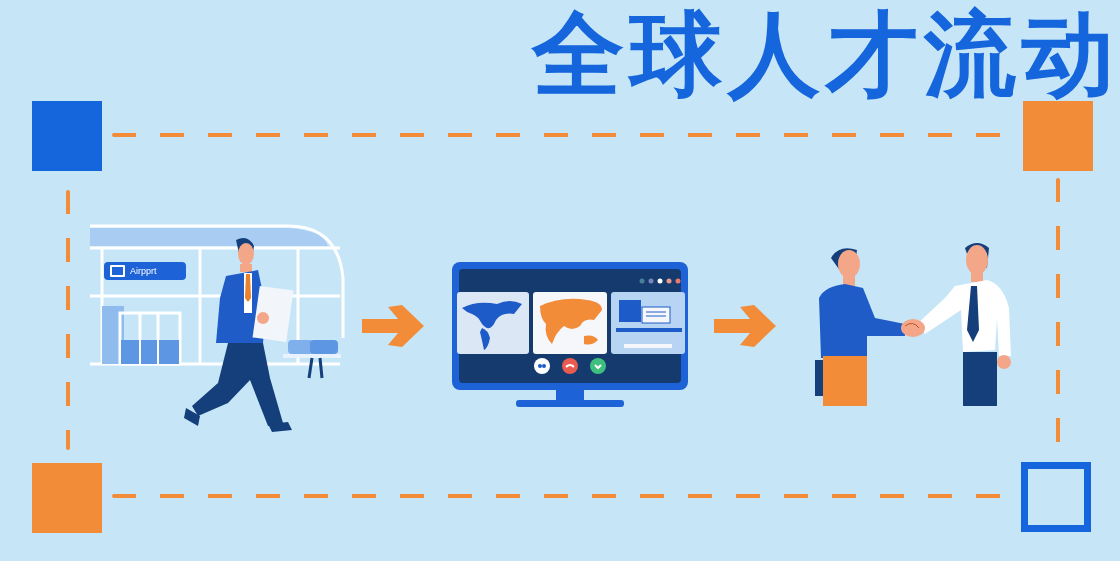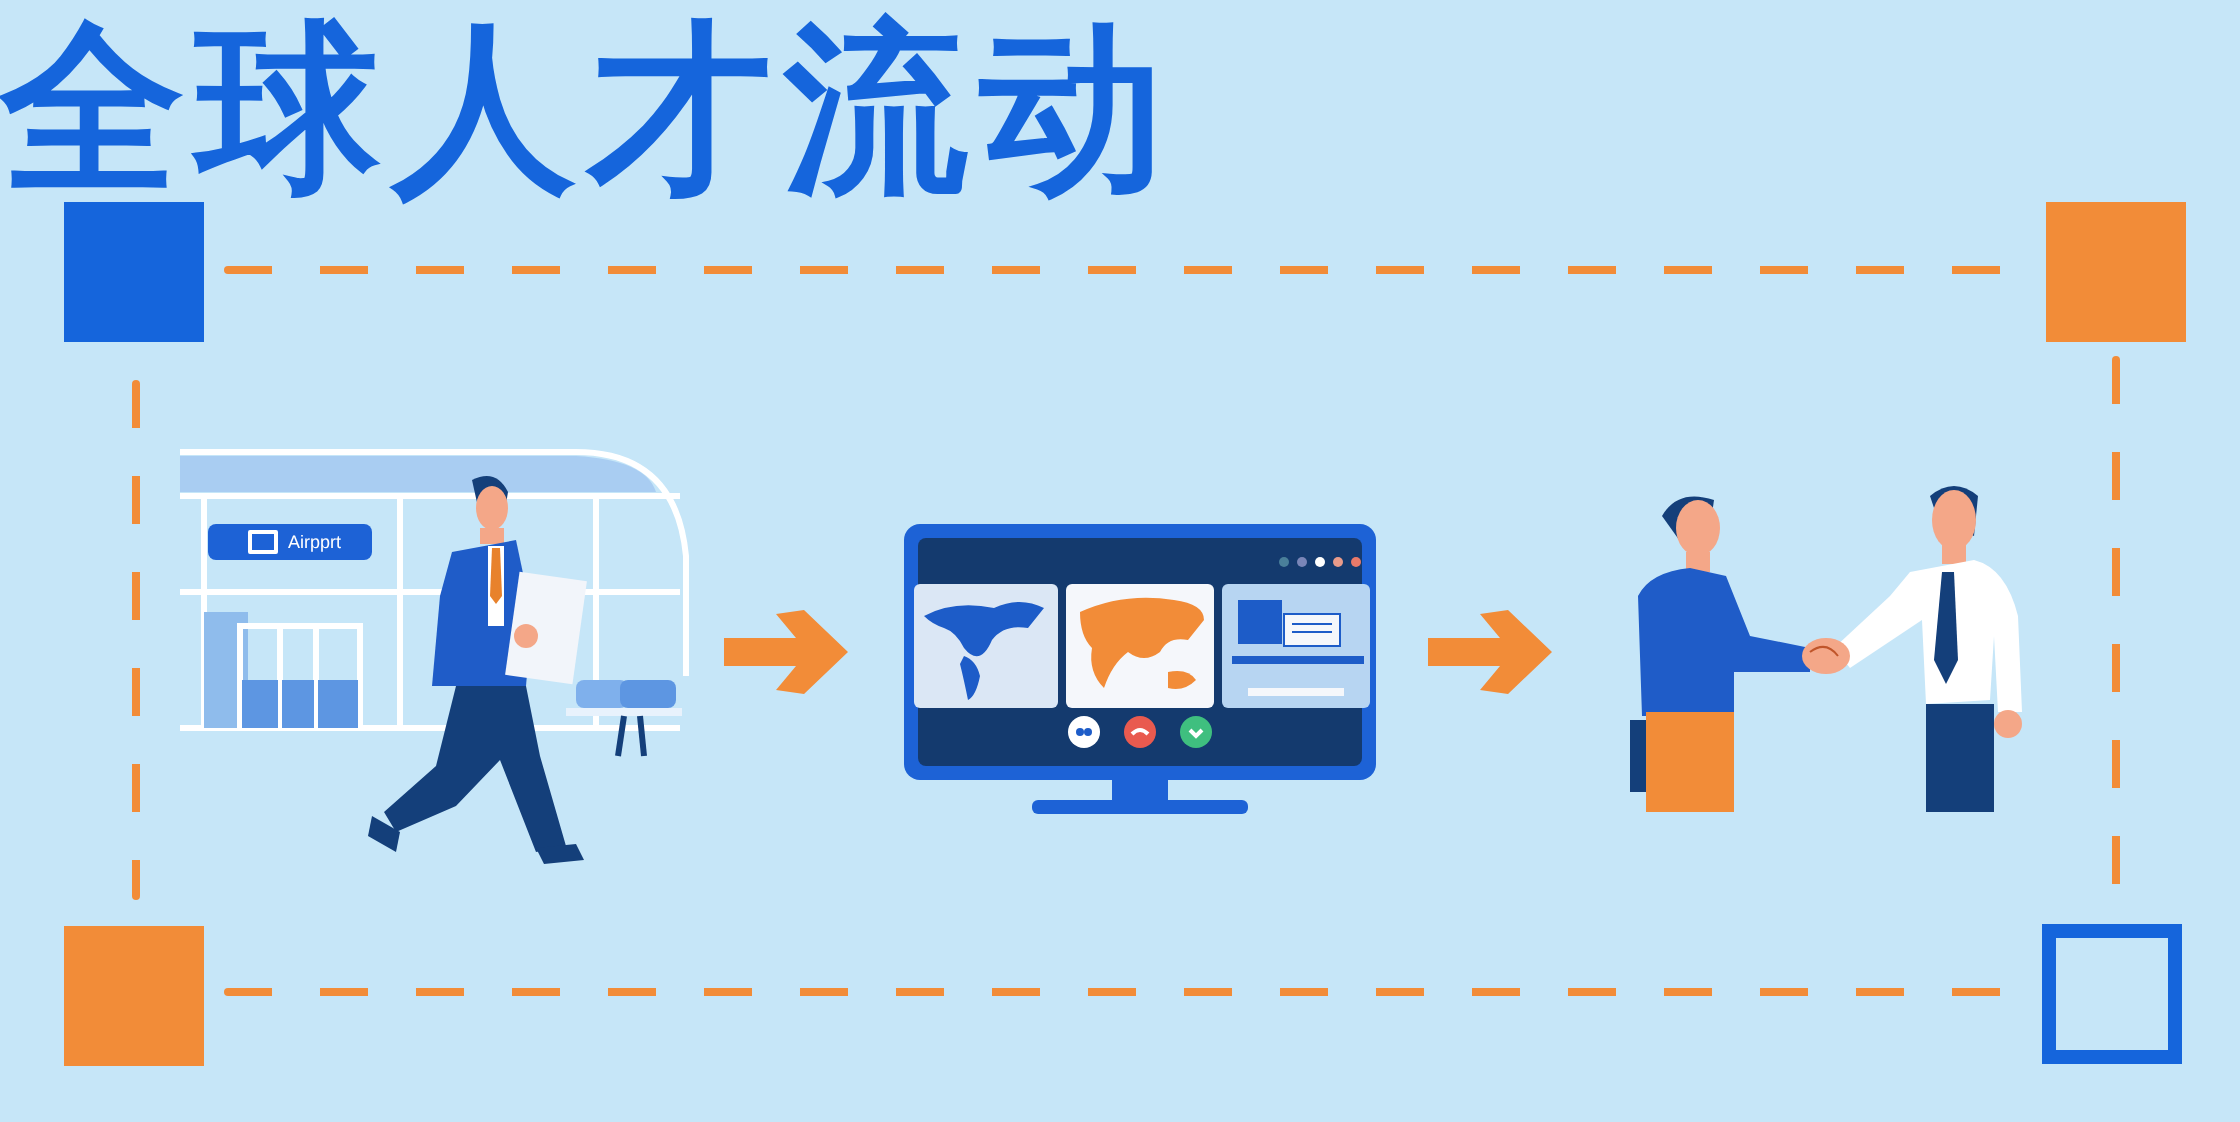--- a/index.html
+++ b/index.html
@@ -4,21 +4,21 @@
 <style>
   html, body { margin: 0; padding: 0; }
   body {
     width: 1120px; height: 561px; overflow: hidden;
     background: #c6e6f8;
     font-family: "DejaVu Sans", sans-serif;
     position: relative;
   }
   .title {
     position: absolute; left: 0; top: 0; width: 1120px; height: 110px;
-    text-align: left; font-weight: bold; font-size: 92px; line-height: 110px;
+    text-align: right; font-weight: bold; font-size: 92px; line-height: 110px;
     color: #1565dc; letter-spacing: 6px;
     font-family: "DejaVu Sans", sans-serif;
   }
   .corner { position: absolute; width: 70px; height: 70px; box-sizing: border-box; }
   .dash-h { position: absolute; height: 4px;
     background: repeating-linear-gradient(90deg, #f28c38 0 24px, transparent 24px 48px); border-radius: 2px; }
   .dash-v { position: absolute; width: 4px;
     background: repeating-linear-gradient(180deg, #f28c38 0 24px, transparent 24px 48px); border-radius: 2px; }
   .scene { position: absolute; }
   .arrow { position: absolute; }
@@ -68,21 +68,21 @@
     <rect x="152" y="46" width="12" height="8" fill="#f4a788"></rect>
     <path d="M138 58 L170 52 L178 90 L175 125 L128 125 L132 80 Z" fill="#1f5cc8"></path>
     <rect x="156" y="55" width="8" height="40" fill="#ffffff"></rect>
     <path d="M158 56 L162 56 L163 80 L160 84 L157 80 Z" fill="#e8822c"></path>
     <rect x="168" y="70" width="34" height="52" fill="#f2f5fa" transform="rotate(8 185 96)"></rect>
     <circle cx="175" cy="100" r="6" fill="#f4a788"></circle>
     <path d="M140 125 L175 125 L182 160 L195 205 L180 208 L162 162 L140 185 L110 198 L104 188 L130 165 Z" fill="#143f7a"></path>
     <path d="M98 190 L112 198 L110 208 L96 200 Z" fill="#143f7a"></path>
     <path d="M180 206 L200 204 L204 212 L184 214 Z" fill="#143f7a"></path>
   </svg>
-  <div style="position:absolute;left:16px;top:44px;width:82px;height:18px;background:#1d62d6;border-radius:4px;display:flex;align-items:center;padding-left:20px;box-sizing:border-box;">
+  <div style="position:absolute;left:16px;top:44px;width:82px;height:18px;background:#1d62d6;border-radius:4px;display:flex;align-items:center;padding-left:6px;box-sizing:border-box;">
     <span style="display:inline-block;width:11px;height:8px;border:2px solid #fff;border-radius:1px;margin-right:5px;"></span>
     <span style="color:#fff;font-size:9px;font-family:'Liberation Sans',sans-serif;">Airpprt</span>
   </div>
 </div>
 
 <div class="arrow" style="left:360px;top:303px;">
   <svg width="70" height="46" viewBox="0 0 70 46">
       <path d="M2 16 H38 L28 4 L42 2 L64 23 L42 44 L28 42 L38 30 H2 Z" fill="#f28c38"></path>
     </svg>
 </div>

